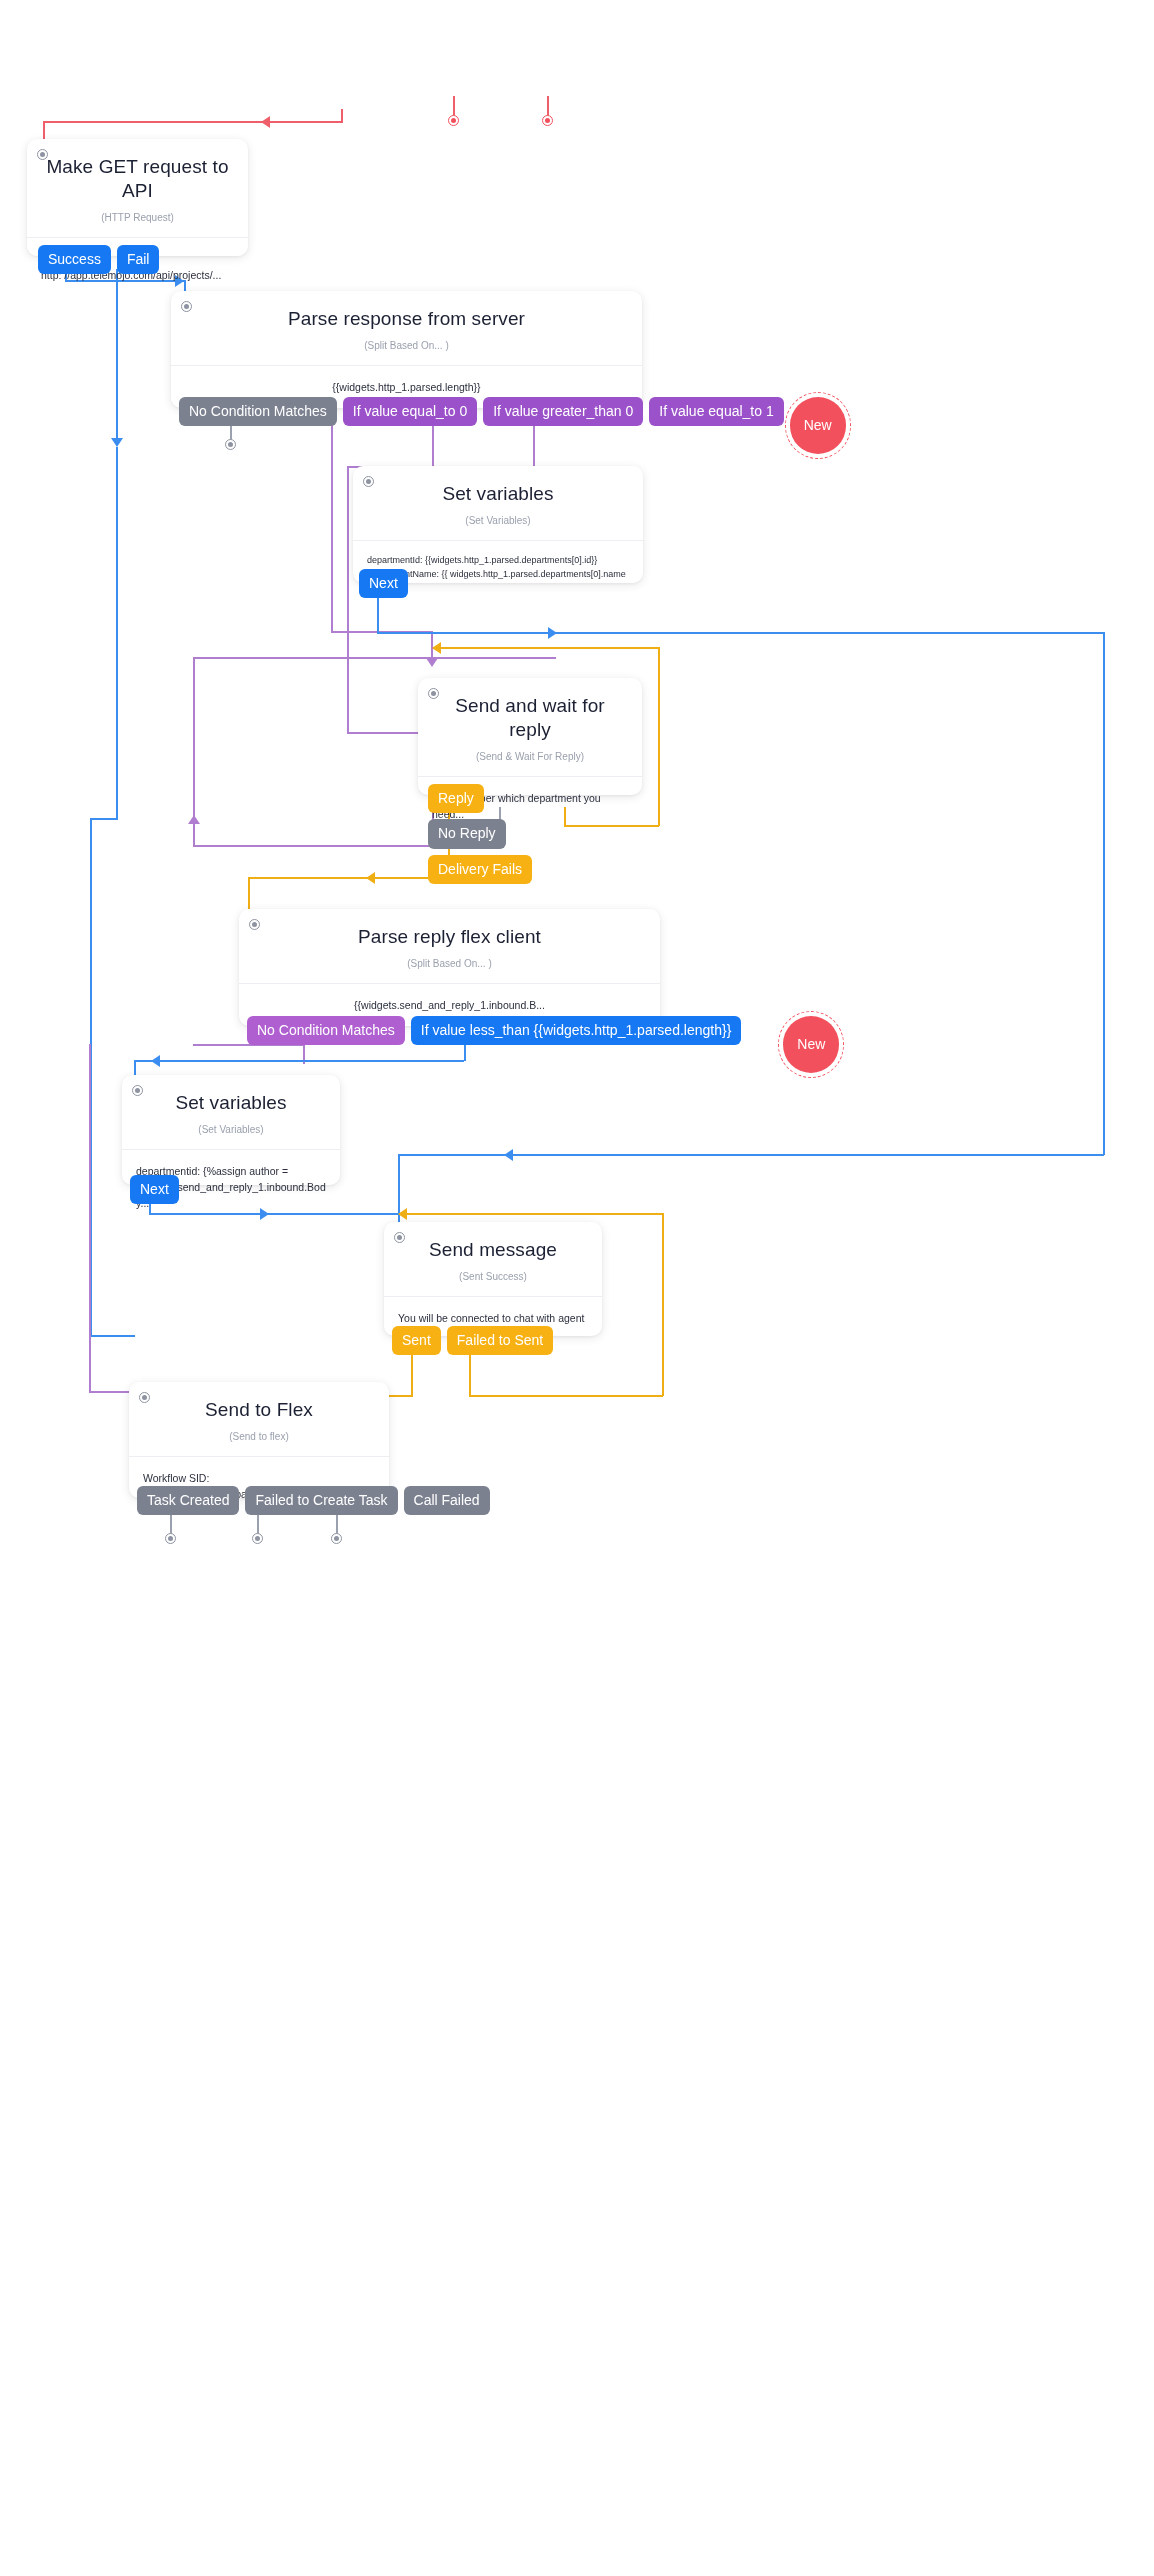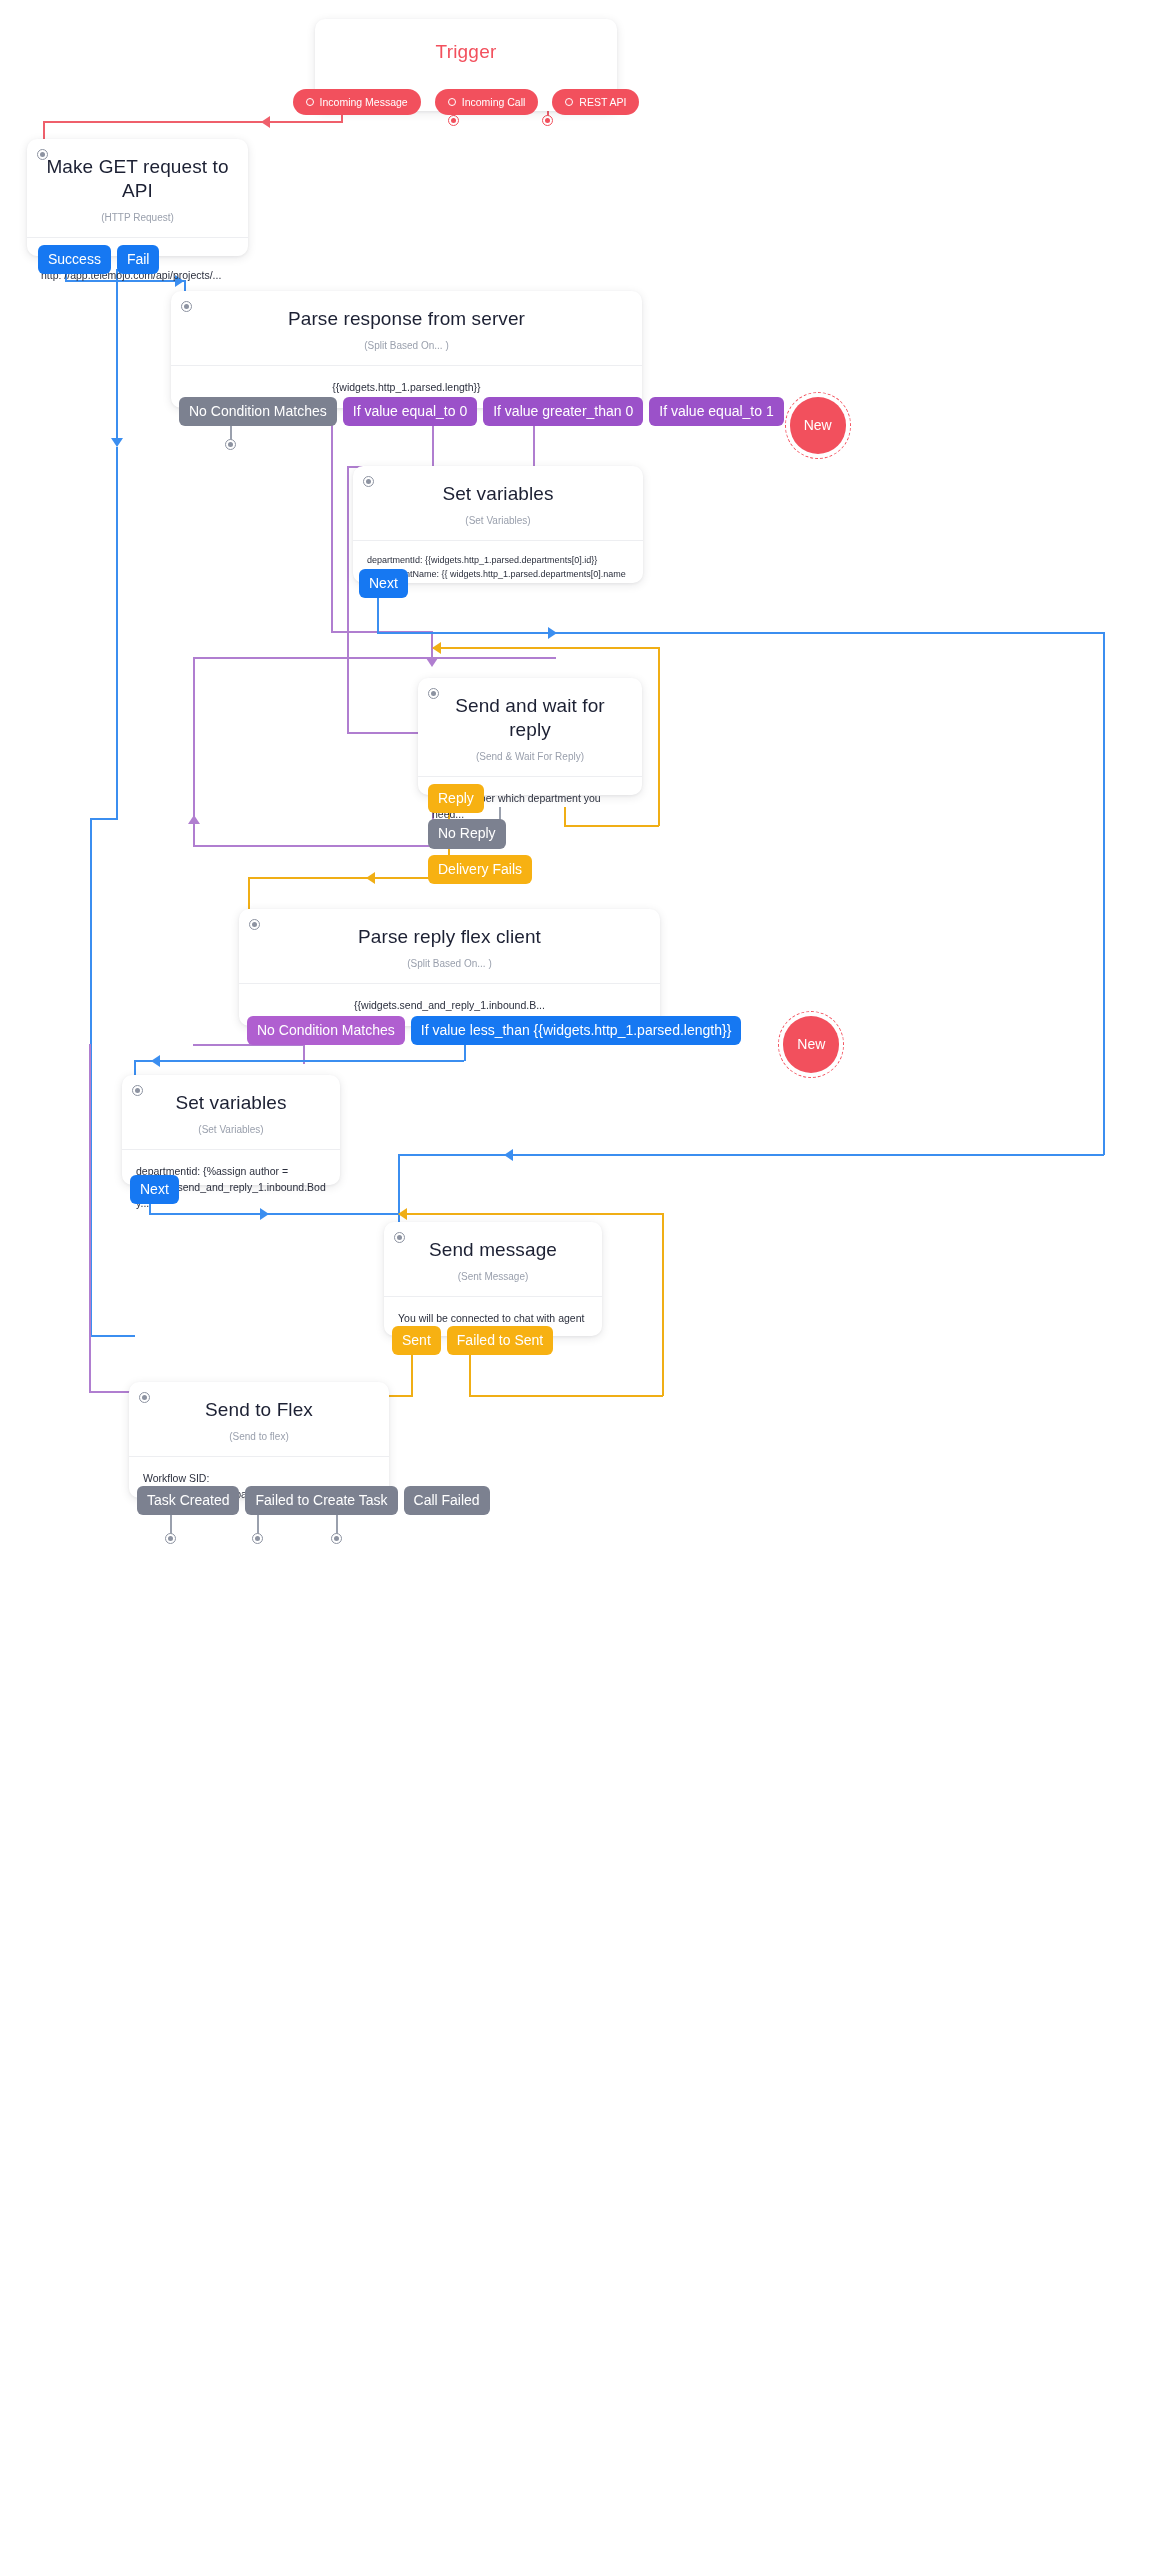--- a/index.html
+++ b/index.html
@@ -238,37 +238,20 @@
   <div class="wire h" style="left:89px;top:1391px;width:53px;background:#b07ed0;"></div>
   <div class="wire v" style="left:141px;top:1391px;height:50px;background:#b07ed0;"></div>
 
   <div class="wire v" style="left:170px;top:1509px;height:25px;background:#9aa0ad;"></div>
   <div class="term" style="left:165px;top:1533px;"></div>
   <div class="wire v" style="left:257px;top:1509px;height:25px;background:#9aa0ad;"></div>
   <div class="term" style="left:252px;top:1533px;"></div>
   <div class="wire v" style="left:336px;top:1509px;height:25px;background:#9aa0ad;"></div>
   <div class="term" style="left:331px;top:1533px;"></div>
 
-  <div class="card trigger-card" style="left:315px;top:19px;width:302px;height:92px;">
-    <div class="trigger-title">Trigger</div>
-    <div class="trigger-pills">
-      <div class="pill">
-        <span class="ring"></span>
-        <span>Incoming Message</span>
-      </div>
-      <div class="pill">
-        <span class="ring"></span>
-        <span>Incoming Call</span>
-      </div>
-      <div class="pill">
-        <span class="ring"></span>
-        <span>REST API</span>
-      </div>
-    </div>
-  </div>
 
   <div class="card" style="left:27px;top:139px;width:221px;height:117px;">
     <span class="node-dot"></span>
     <div class="head">
       <div class="title">Make GET request to API</div>
       <div class="subtitle">(HTTP Request)</div>
     </div>
     <div class="divider"></div>
     <div class="body">
       <div>GET</div>
@@ -356,21 +339,21 @@
     </div>
   </div>
   <div class="chips" style="left:130px;top:1175px;">
     <div class="chip blue">Next</div>
   </div>
 
   <div class="card" style="left:384px;top:1222px;width:218px;height:114px;">
     <span class="node-dot"></span>
     <div class="head">
       <div class="title">Send message</div>
-      <div class="subtitle">(Sent Message)</div>
+      <div class="subtitle">(Sent Success)</div>
     </div>
     <div class="divider"></div>
     <div class="body">You will be connected to chat with agent from...</div>
   </div>
   <div class="chips" style="left:392px;top:1326px;">
     <div class="chip amber">Sent</div>
     <div class="chip amber">Failed to Sent</div>
   </div>
 
   <div class="card" style="left:129px;top:1382px;width:260px;height:116px;">

